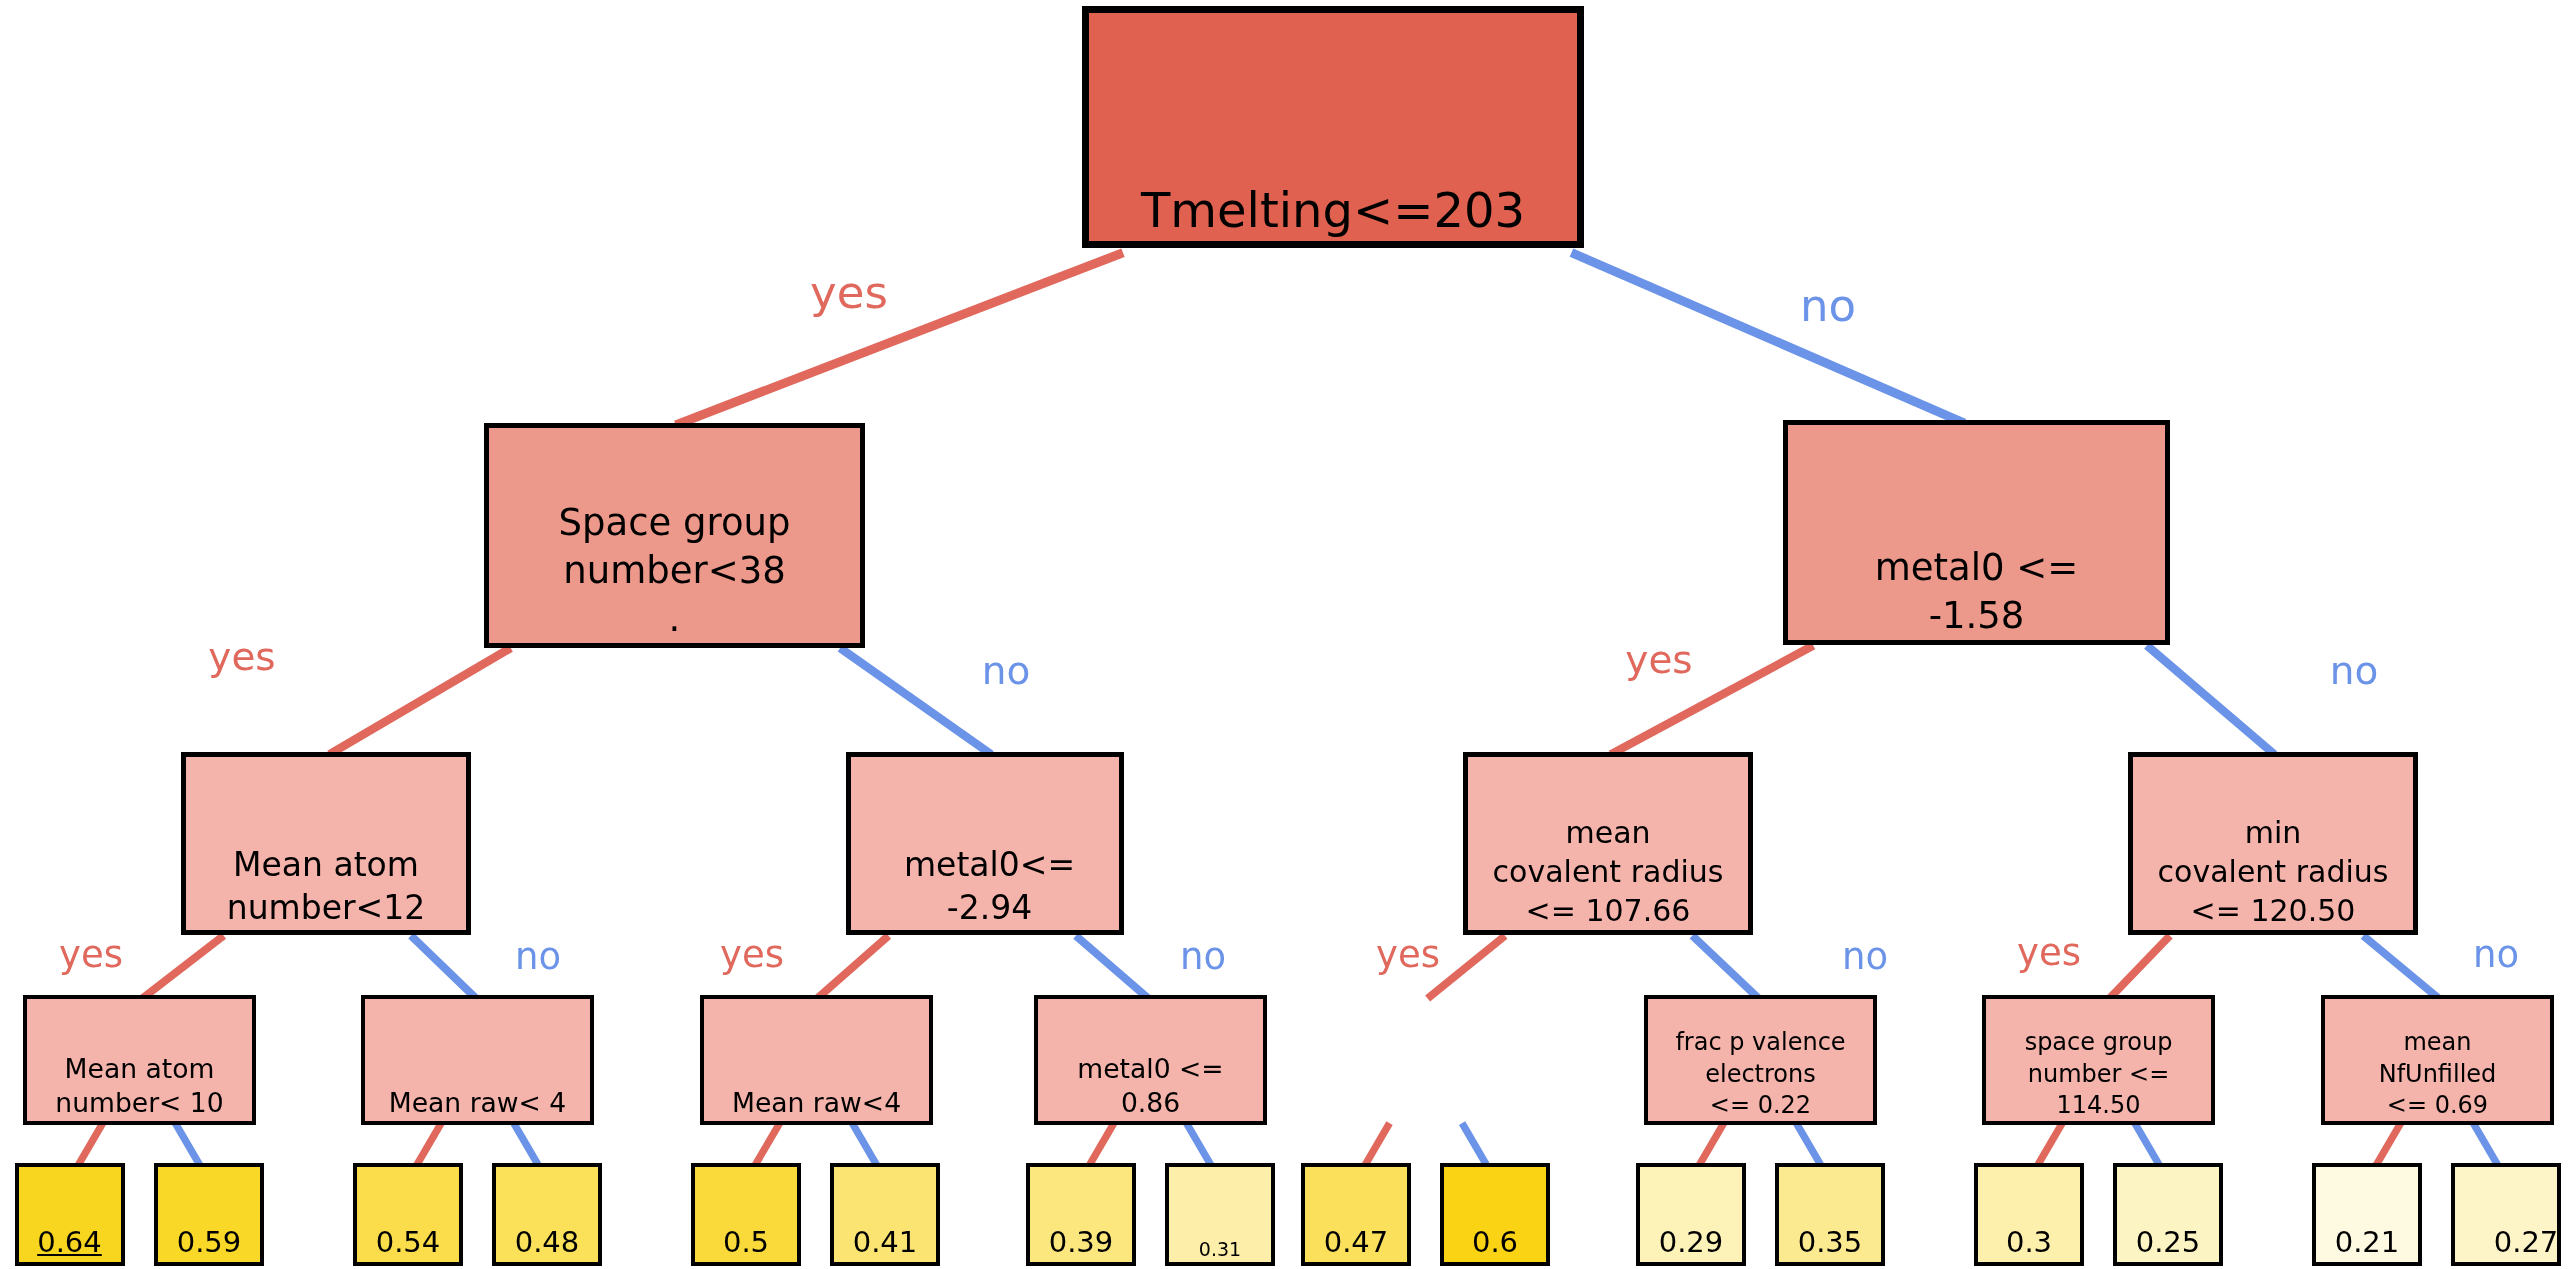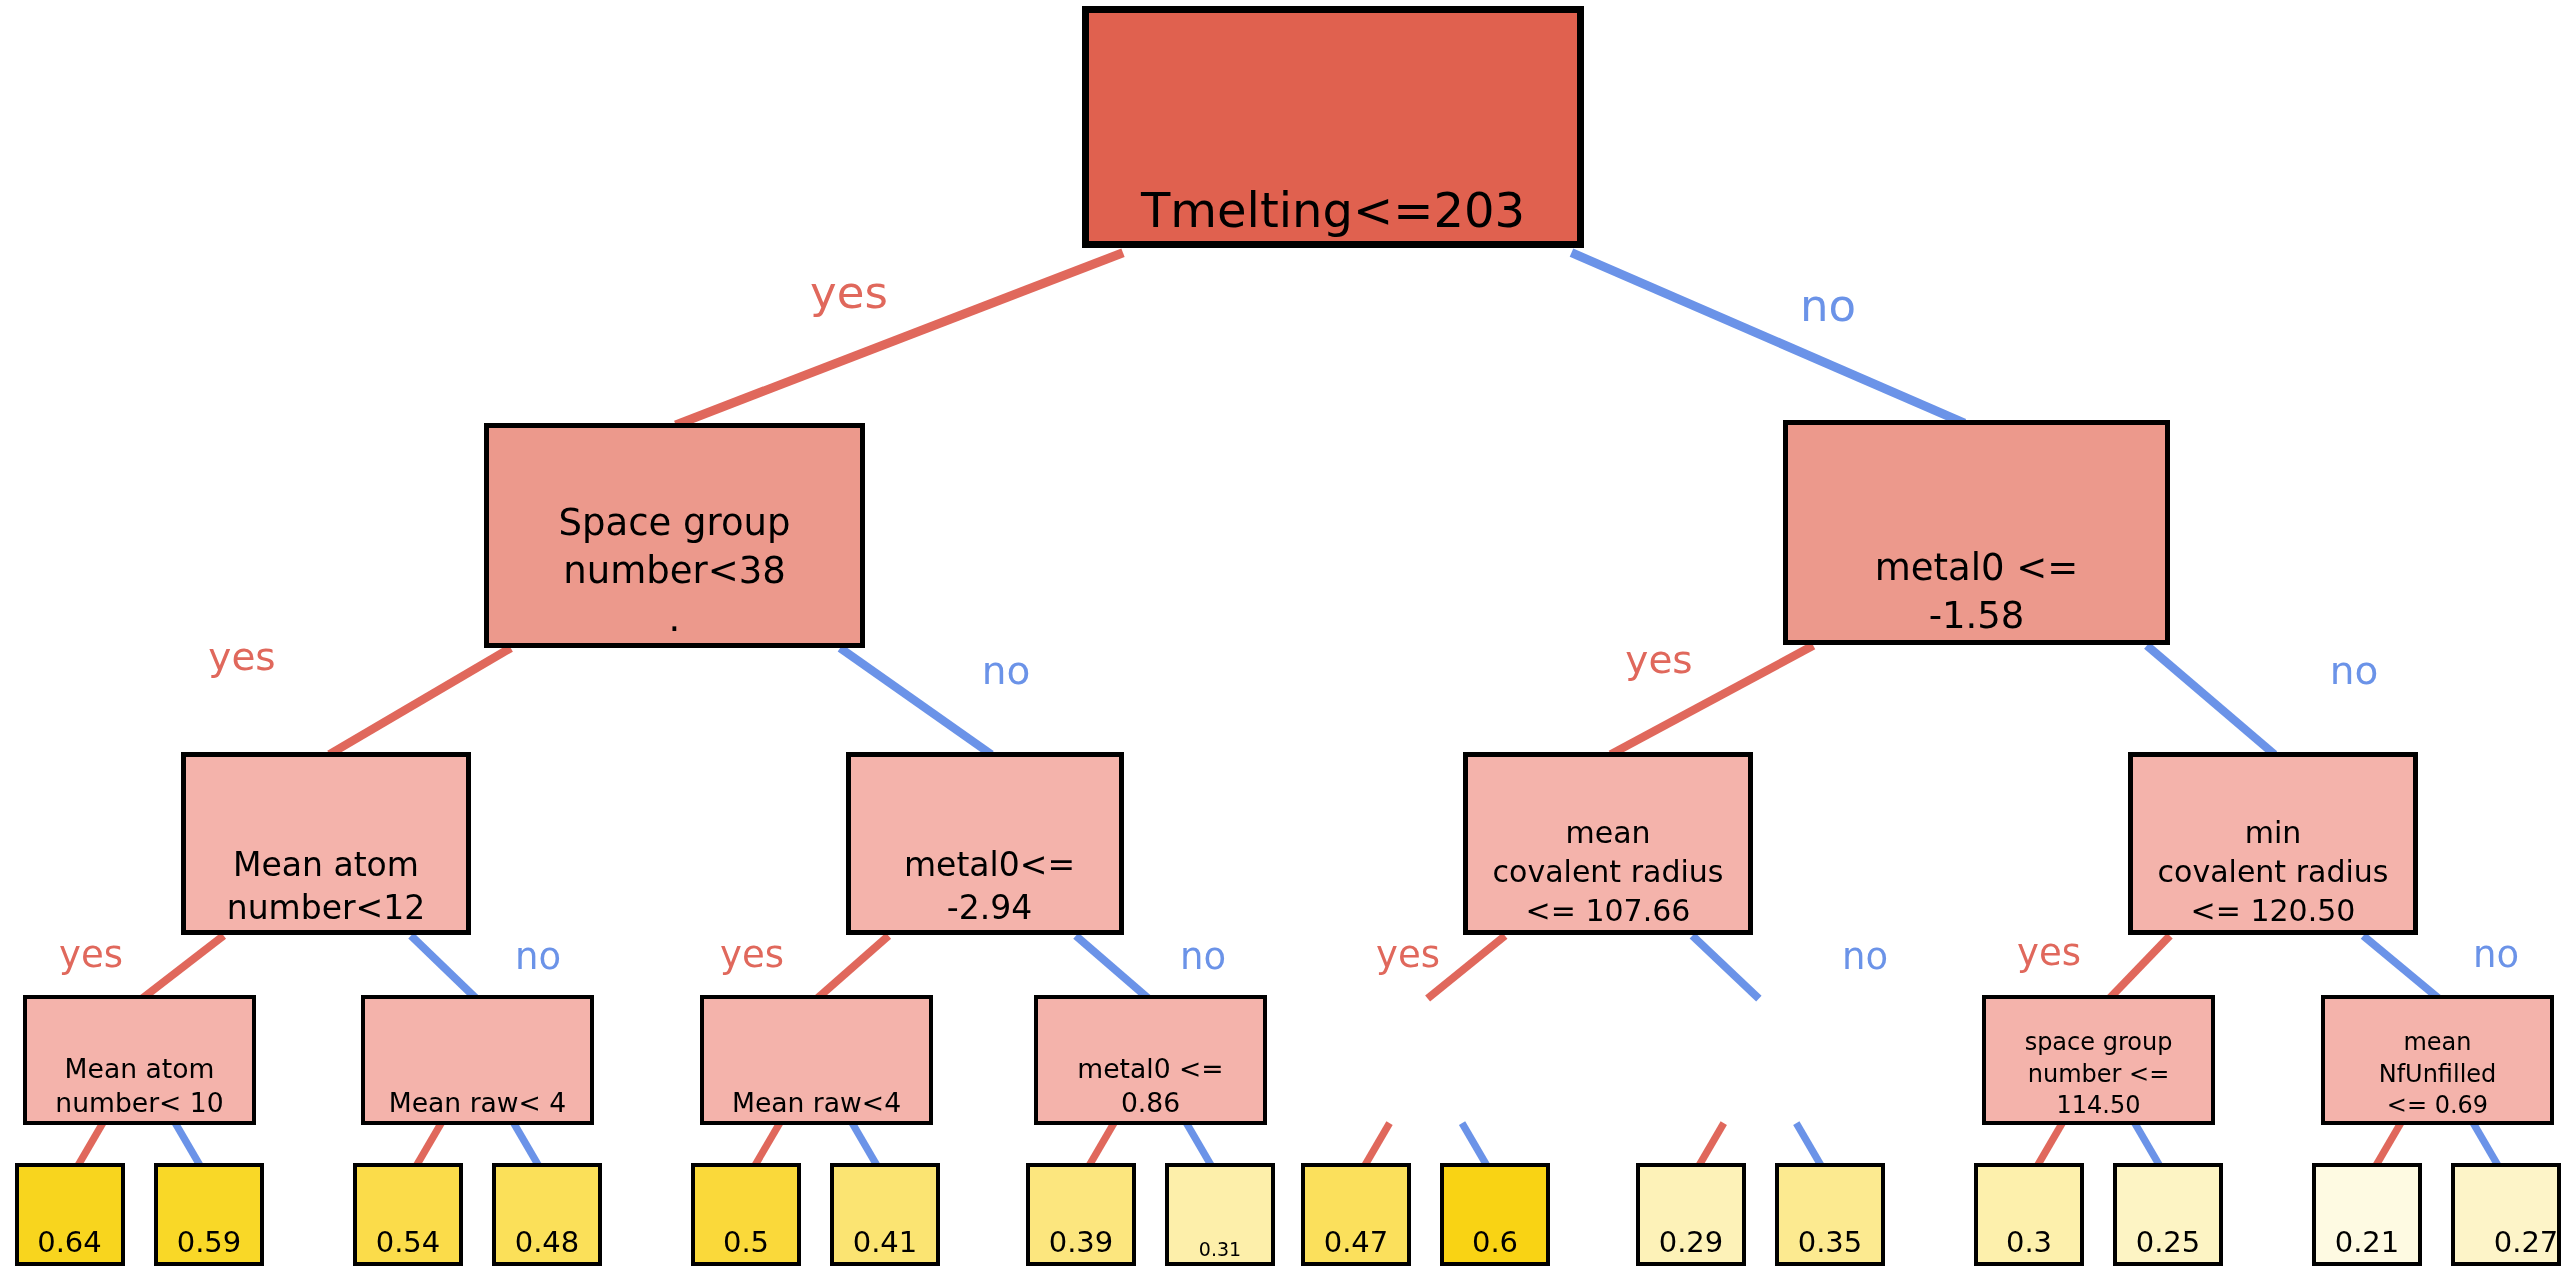--- a/index.html
+++ b/index.html
@@ -122,31 +122,36 @@
     <div class="node" style="left: 361px; top: 995px; width: 233px; height: 130px; background: rgb(244, 179, 171); font-size: 26.6px; border-width: 4.8px; border-color: rgb(0, 0, 0);">
       <div class="node-line">Mean raw&lt; 4</div>
     </div>
     <div class="node" style="left: 700px; top: 995px; width: 233px; height: 130px; background: rgb(244, 179, 171); font-size: 26.6px; border-width: 4.8px; border-color: rgb(0, 0, 0);">
       <div class="node-line">Mean raw&lt;4</div>
     </div>
     <div class="node" style="left: 1034px; top: 995px; width: 233px; height: 130px; background: rgb(244, 179, 171); font-size: 26.6px; border-width: 4.8px; border-color: rgb(0, 0, 0);">
       <div class="node-line">metal0 &lt;=</div>
       <div class="node-line">0.86</div>
     </div>
+    <div class="node" style="left: 1644px; top: 995px; width: 233px; height: 130px; background: rgb(244, 179, 171); font-size: 24px; border-width: 4.8px; border-color: rgb(0, 0, 0);">
+      <div class="node-line">frac p valence</div>
+      <div class="node-line">electrons</div>
+      <div class="node-line">&lt;= 0.22</div>
+    </div>
     <div class="node" style="left: 1982px; top: 995px; width: 233px; height: 130px; background: rgb(244, 179, 171); font-size: 24px; border-width: 4.8px; border-color: rgb(0, 0, 0);">
       <div class="node-line">space group</div>
       <div class="node-line">number &lt;=</div>
       <div class="node-line">114.50</div>
     </div>
     <div class="node" style="left: 2321px; top: 995px; width: 233px; height: 130px; background: rgb(244, 179, 171); font-size: 24px; border-width: 4.8px; border-color: rgb(0, 0, 0);">
       <div class="node-line">mean</div>
       <div class="node-line">NfUnfilled</div>
       <div class="node-line">&lt;= 0.69</div>
     </div>
-    <div class="node" style="left: 14.5px; top: 1163px; width: 110px; height: 103px; background: rgb(248, 213, 30); font-size: 29px; border-width: 4.8px; border-color: rgb(0, 0, 0);">
+    <div class="node" style="left: 14.5px; top: 1163px; width: 110px; height: 103px; background: rgb(248, 213, 30); font-size: 29px; border-width: 4.8px; border-color: rgb(0, 0, 0); text-decoration: underline;">
       <div class="node-line">0.64</div>
     </div>
     <div class="node" style="left: 154px; top: 1163px; width: 110px; height: 103px; background: rgb(249, 216, 39); font-size: 29px; border-width: 4.8px; border-color: rgb(0, 0, 0);">
       <div class="node-line">0.59</div>
     </div>
     <div class="node" style="left: 353px; top: 1163px; width: 110px; height: 103px; background: rgb(251, 220, 74); font-size: 29px; border-width: 4.8px; border-color: rgb(0, 0, 0);">
       <div class="node-line">0.54</div>
     </div>
     <div class="node" style="left: 492px; top: 1163px; width: 110px; height: 103px; background: rgb(251, 224, 89); font-size: 29px; border-width: 4.8px; border-color: rgb(0, 0, 0);">
       <div class="node-line">0.48</div>

